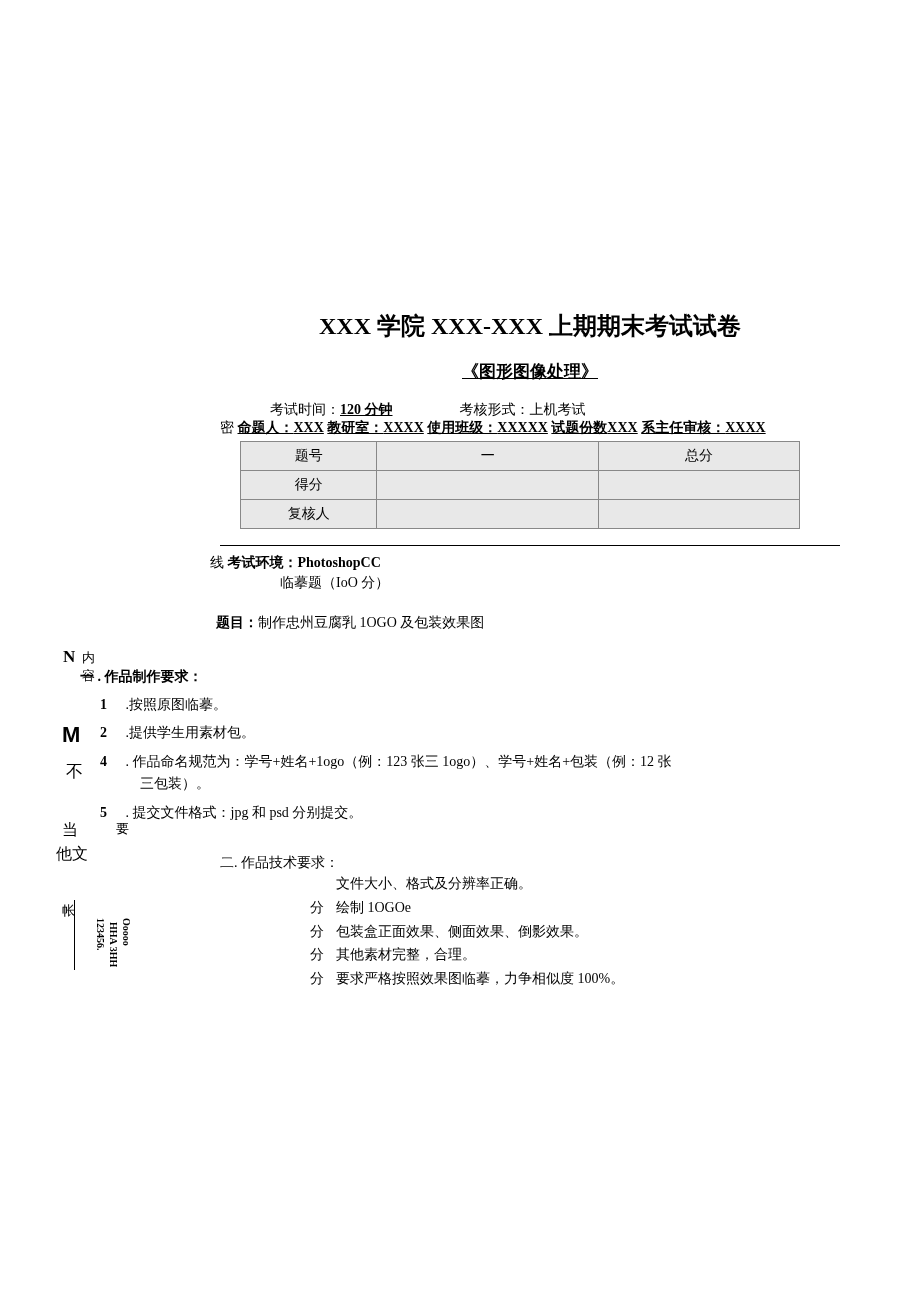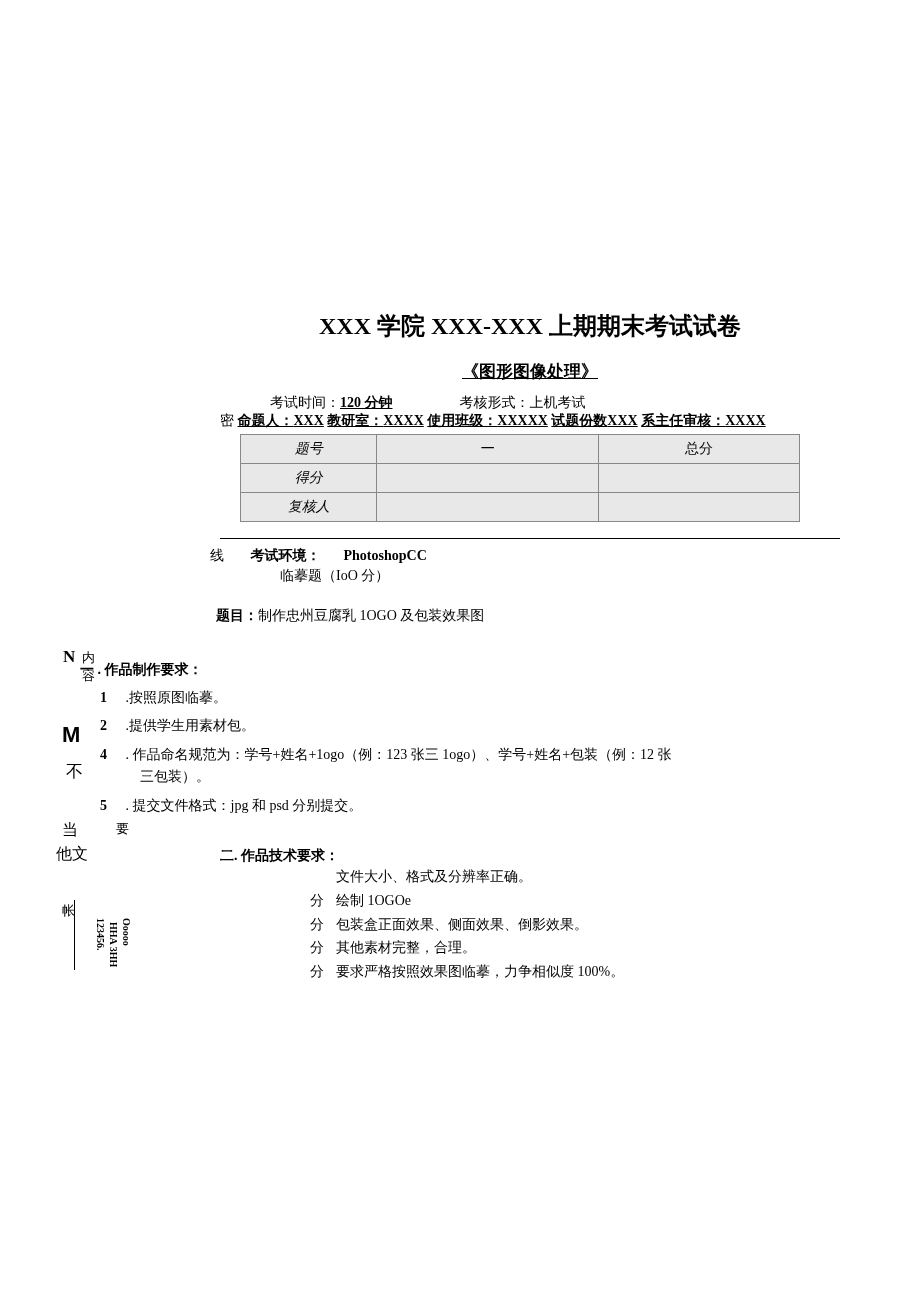--- a/index.html
+++ b/index.html
@@ -18,21 +18,21 @@
   .title1 {
     text-align: center;
     font-weight: bold;
     font-size: 24px;
     margin-bottom: 18px;
   }
   .title2 {
     text-align: center;
     font-weight: bold;
     font-size: 17px;
-    margin-bottom: 11px;
+    margin-bottom: 18px;
   }
   .title2 span {
     text-decoration: underline;
   }
   .meta-line1 {
     text-align: left;
     margin-left: 70px;
   }
   .meta-line1 .u { text-decoration: underline; font-weight: bold; }
   .meta-line1 .gap { display:inline-block; width:60px; }
@@ -47,52 +47,52 @@
     width: 560px;
     margin-left: 40px;
   }
   table.score td {
     border: 1px solid #888;
     background: #e8e8e8;
     height: 26px;
     text-align: center;
     font-size: 14px;
   }
-  table.score td.lbl { width: 128px; font-style: italic; }
+  table.score td.lbl { width: 128px; }
   table.score td.mid { width: 210px; }
   table.score td.end { width: 190px; }
   .hr-long {
     margin: 16px 20px 8px 20px;
     border: none;
     border-top: 1px solid #000;
   }
   .env {
     margin-left: 20px;
     margin-top: 4px;
   }
-  .env .b { font-weight: bold; margin-left: 23px; }
+  .env .b { font-weight: bold; }
   .indent2 { margin-left: 60px; margin-top: 2px; }
   .topic { margin-left: 16px; margin-top: 22px; }
   .topic .b { font-weight: bold; }
   .sec-head { margin-left: -120px; margin-top: 36px; font-weight: bold; }
   .sec-head .roman { font-weight: bold; }
   .ol1 {
     margin-left: -100px;
     margin-top: 8px;
     padding-left: 0;
     list-style: none;
   }
   .ol1 li {
     margin-bottom: 6px;
     line-height: 1.6;
   }
   .ol1 li .num { font-weight: bold; display:inline-block; width:22px; }
   .ol1 li .cont { display:inline; }
   .ol1 li .wrap { display:block; margin-left:40px; }
-  .sec-head2 { margin-left: 20px; margin-top: 30px; font-weight: bold; }
+  .sec-head2 { margin-left: 20px; margin-top: 30px; }
   .tech-list {
     margin-left: 100px;
   }
   .tech-list .row {
     line-height: 1.7;
   }
   .tech-list .row .fen { display:inline-block; width:24px; text-align:right; margin-right:12px; }
   .margin-item { position:absolute; font-size:15px; }
   .mi2 { left:63px; top:647px; font-size:17px; font-weight:bold; }
   .mi2b { left:82px; top:649px; font-size:13px; }

